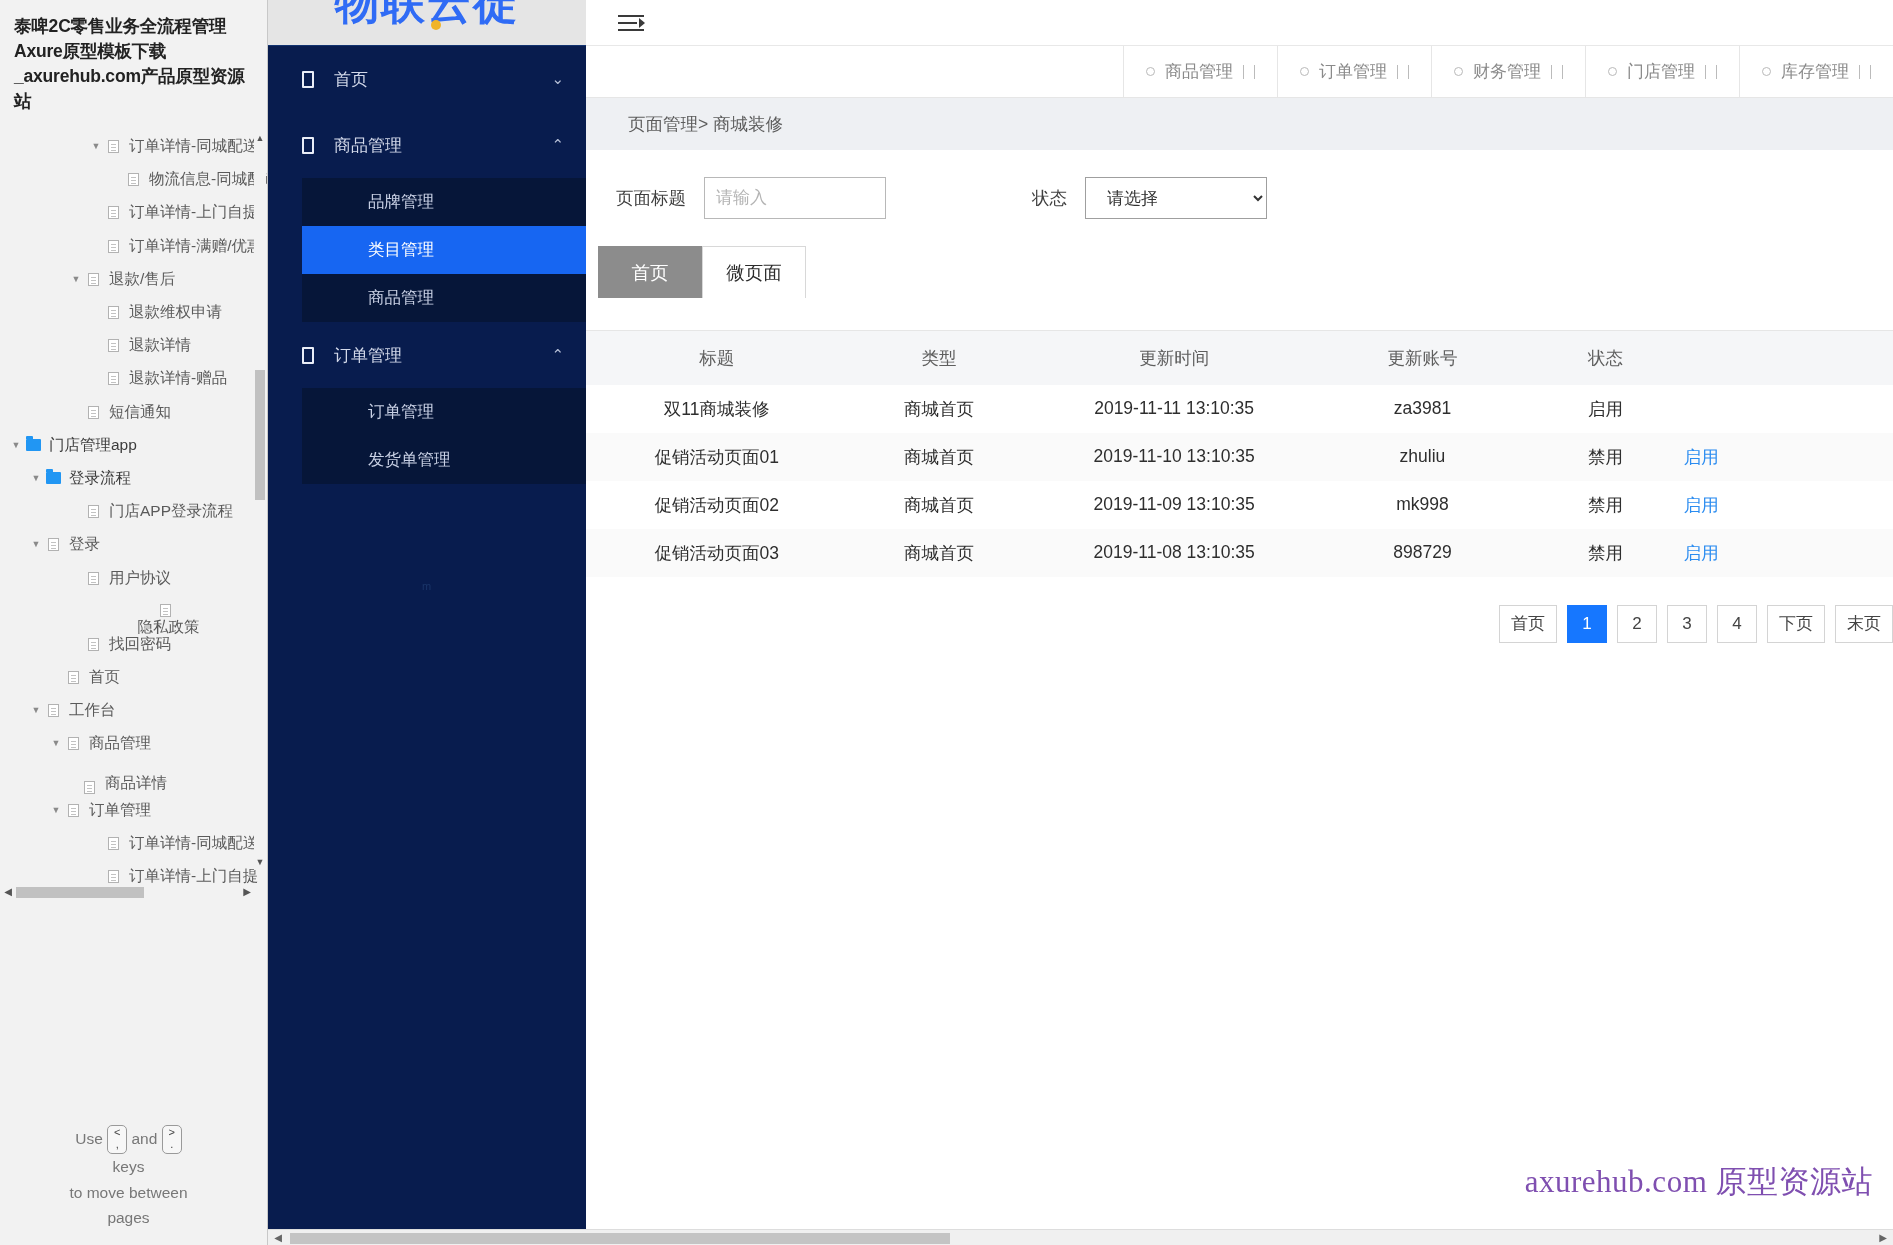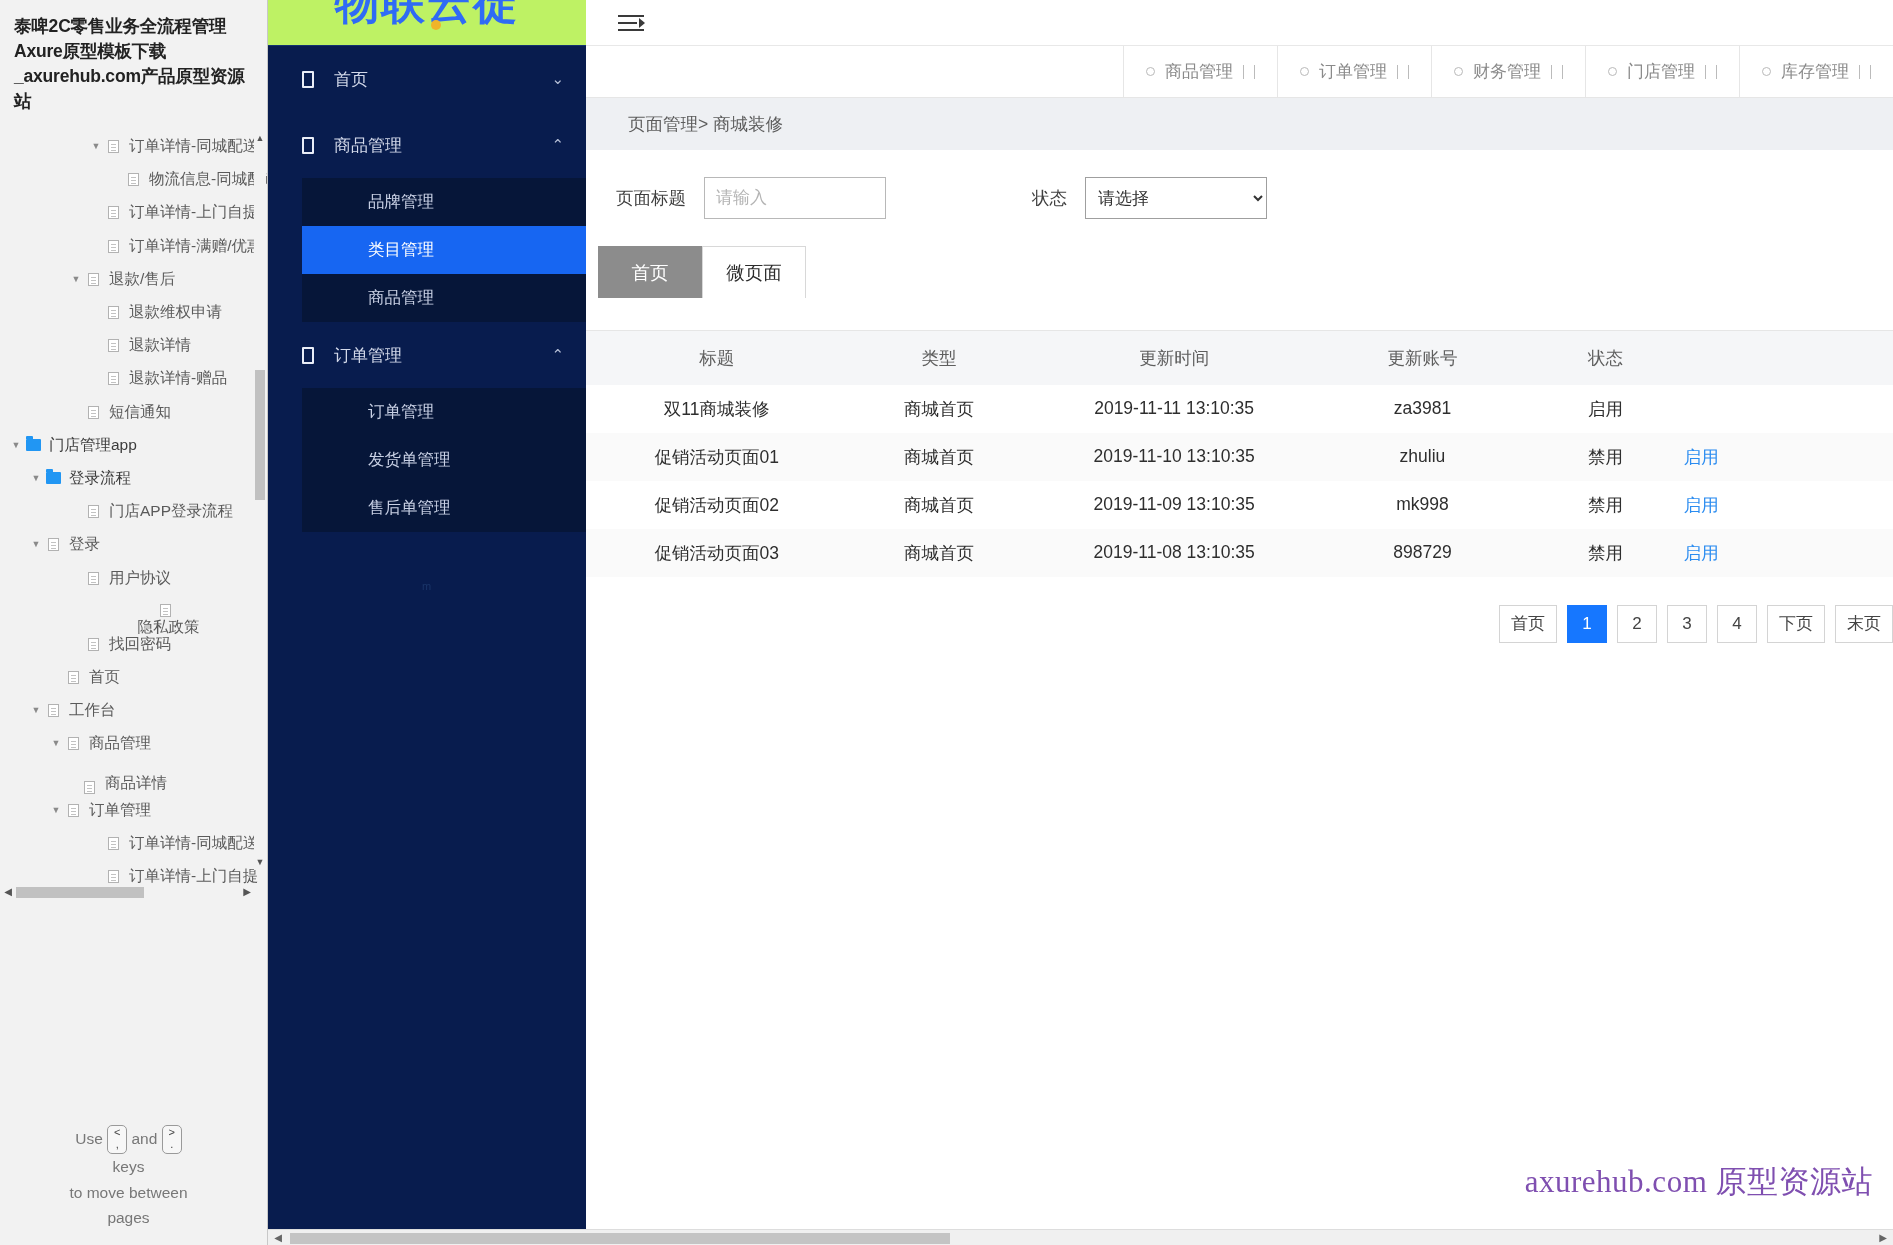--- a/index.html
+++ b/index.html
@@ -77,21 +77,21 @@
     text-align: center;
   }
   .key-hint .kbd i { display:block; font-style: normal; }
 
   
   .darknav {
     position: absolute; left: 268px; top: 0; width: 318px; height: 1245px;
     background: #081c4e; color: #ccd3e6; overflow: hidden;
   }
   .logo-bar {
-    height: 46px; background: #bef264; position: relative; overflow: hidden;
+    height: 46px; background: #e5e5e5; position: relative; overflow: hidden;
     border-bottom: 1px solid #123370;
   }
   .logo-art {
     position: absolute; left: 50%; transform: translateX(-50%);
     top: -26px; font-size: 44px; font-weight: bold; color: #2f6bf5;
     letter-spacing: 2px; white-space: nowrap; font-family: "DejaVu Sans", sans-serif;
   }
   .logo-dot { position:absolute; left: 163px; top: 20px; width: 10px; height: 10px;
               border-radius: 50%; background: #f0b429; }
   .nav-item {
@@ -151,21 +151,21 @@
   .panel { background: #fff; padding: 0 0 0 0; }
   .filter-row { display:flex; align-items:center; height: 96px; padding-left: 30px; }
   .flabel { font-size: 17.5px; color: #3f3f3f; margin-right: 18px; }
   .finput {
     width: 182px; height: 42px; border: 1px solid #b8b8b8; background:#fff;
     font-size: 17px; color:#333; padding: 0 11px; font-family: Liberation Mono, monospace;
   }
   .finput::placeholder { color: #b4b4b4; }
   .fselect {
     width: 182px; height: 42px; border: 1px solid #9f9f9f; background:#fff;
-    font-size: 17px; color:#333; padding: 0 8px; font-family: inherit;
+    font-size: 17px; color:#333; padding: 0 17px; font-family: inherit;
   }
   .gap { width: 146px; }
 
   .stabs { display:flex; padding-left: 12px; }
   .stab {
     min-width: 104px; height: 52px; display:flex; align-items:center; justify-content:center;
     font-size: 18.5px; border: 1px solid #d8d8d8; border-bottom: none; cursor:pointer;
   }
   .stab.gray { background: #8c8c8c; color: #fff; border-color:#8c8c8c; }
   .stab.white { background: #fff; color: #2b2b2b; }
@@ -437,23 +437,20 @@
       <span class="nav-ico"></span>
       <span class="nav-text">订单管理</span>
       <span class="chev">⌃</span>
     </div>
 
     <div class="sub-item">
       <span>订单管理</span>
     </div>
     <div class="sub-item">
       <span>发货单管理</span>
-    </div>
-    <div class="sub-item">
-      <span>售后单管理</span>
     </div>
 
     <div class="watermark-m">m</div>
   </div>
 
   <div class="main">
 
     <div class="topbar">
       <div class="hamburger">
         <span></span>

